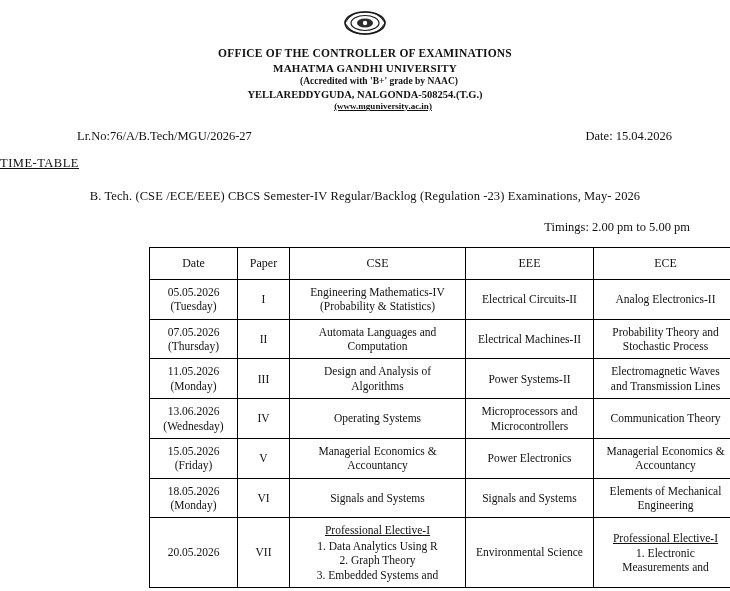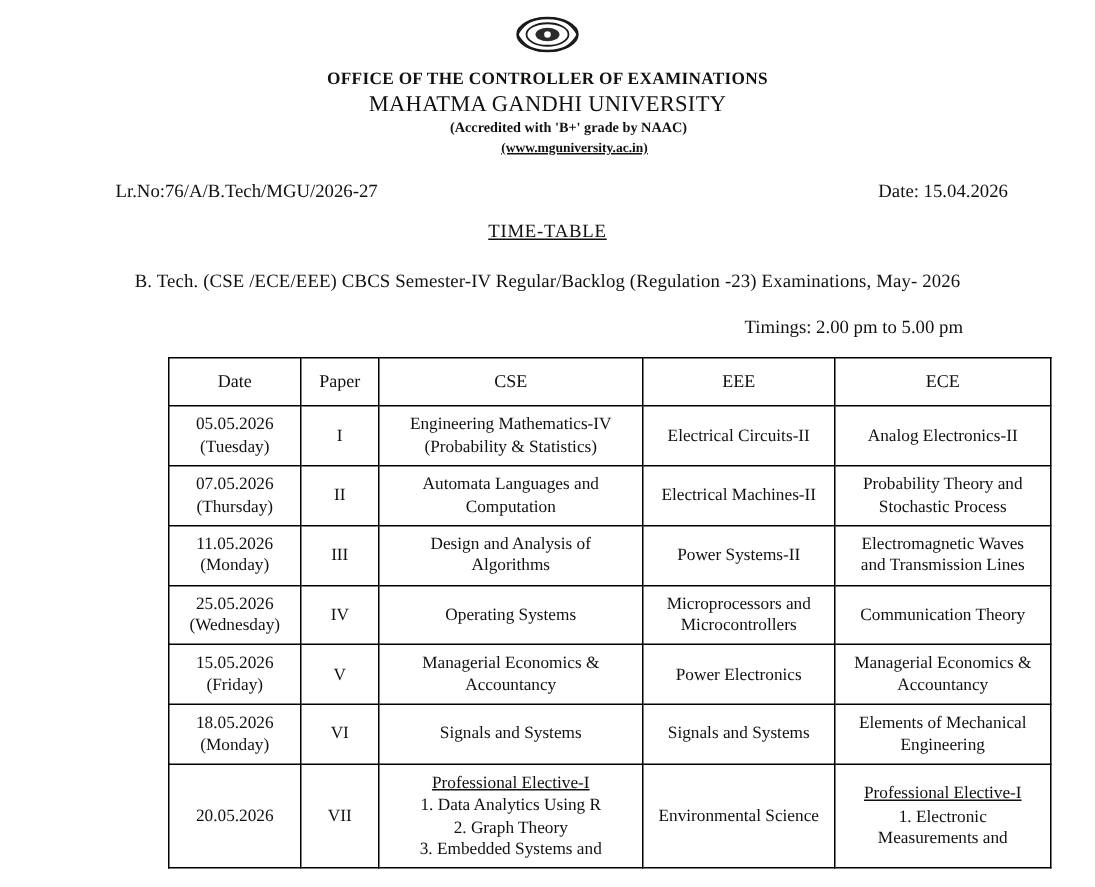--- a/index.html
+++ b/index.html
@@ -38,22 +38,22 @@
     line-height: 1.3;
   }
   .hdr-line1 {
     font-family: "Liberation Serif", serif;
     font-weight: bold;
     font-size: 11.5px;
     letter-spacing: 0.2px;
   }
   .hdr-line2 {
     font-family: "Liberation Serif", serif;
-    font-weight: normal;
-    font-size: 15px;
+    font-weight: bold;
+    font-size: 11px;
     letter-spacing: 0.2px;
   }
   .hdr-line3 {
     font-family: "Liberation Serif", serif;
     font-weight: bold;
     font-size: 9.5px;
     padding-left: 28px;
   }
   .hdr-line4 {
     font-family: "Liberation Serif", serif;
@@ -79,45 +79,46 @@
     display: inline-block;
   }
   .ref-date {
     position: absolute;
     right: 58px;
     top: 0;
     text-align: center;
   }
 
   .tt-title {
-    text-align: center;
+    text-align: left;
     margin-top: 12px;
     font-size: 12.5px;
     text-decoration: underline;
     letter-spacing: 0.5px;
   }
 
   .exam-line {
     text-align: center;
     margin-top: 18px;
     font-size: 12.5px;
     letter-spacing: 0.1px;
   }
 
   .timings {
     text-align: right;
     margin-top: 16px;
-    padding-right: 88px;
+    padding-right: 40px;
     font-size: 12.5px;
   }
 
   
   .table-wrap {
     margin-top: 12px;
     padding: 0 70px 0 112px;
+    margin-left: 37px;
   }
   table.tt {
     width: 100%;
     border-collapse: collapse;
     table-layout: fixed;
   }
   table.tt th, table.tt td {
     border: 1px solid #000000;
     text-align: center;
     vertical-align: middle;
@@ -174,20 +175,21 @@
         <path d="M3 17 Q10 5 23 6 Q36 5 43 17" fill="none" stroke="#1a1a1a" stroke-width="1"></path>
         <path d="M3 17 Q10 29 23 28 Q36 29 43 17" fill="none" stroke="#1a1a1a" stroke-width="1"></path>
       </svg>
     </span>
   </div>
 
   <div class="header-block">
     <div class="hdr-line1">OFFICE OF THE CONTROLLER OF EXAMINATIONS</div>
     <div class="hdr-line2">MAHATMA GANDHI UNIVERSITY</div>
     <div class="hdr-line3">(Accredited with 'B+' grade by NAAC)</div>
+    <div class="hdr-line4">YELLAREDDYGUDA, NALGONDA-508254.(T.G.)</div>
     <div class="hdr-line5">(www.mguniversity.ac.in)</div>
   </div>
 
   <div class="ref-row">
     <span class="ref-no">Lr.No:76/A/B.Tech/MGU/2026-27</span>
     <span class="ref-date">Date: 15.04.2026</span>
   </div>
 
   <div class="tt-title">TIME-TABLE</div>
 
@@ -239,21 +241,21 @@
             <span class="cell-sub">11.05.2026</span>
             <span class="cell-sub">(Monday)</span>
           </td>
           <td>III</td>
           <td>Design and Analysis of<br>Algorithms</td>
           <td>Power Systems-II</td>
           <td>Electromagnetic Waves<br>and Transmission Lines</td>
         </tr>
         <tr>
           <td>
-            <span class="cell-sub">25.05.2026</span>
+            <span class="cell-sub">13.06.2026</span>
             <span class="cell-sub">(Wednesday)</span>
           </td>
           <td>IV</td>
           <td>Operating Systems</td>
           <td>Microprocessors and<br>Microcontrollers</td>
           <td>Communication Theory</td>
         </tr>
         <tr>
           <td>
             <span class="cell-sub">15.05.2026</span>

